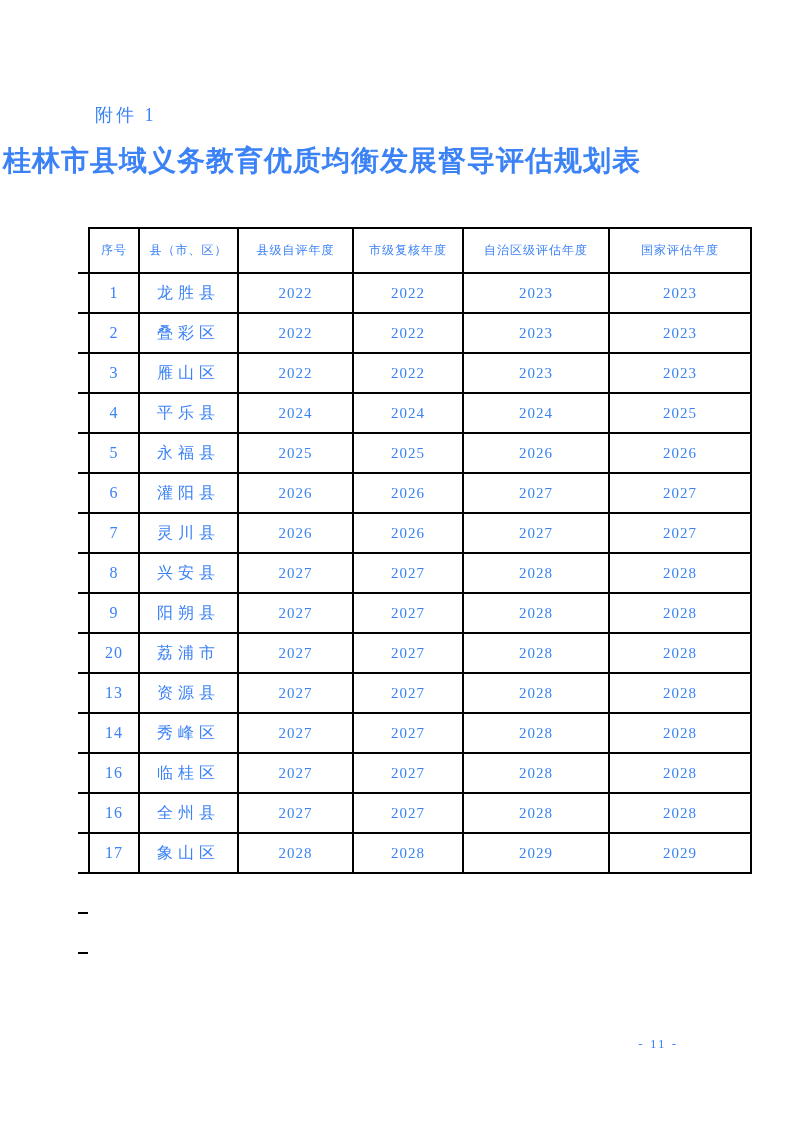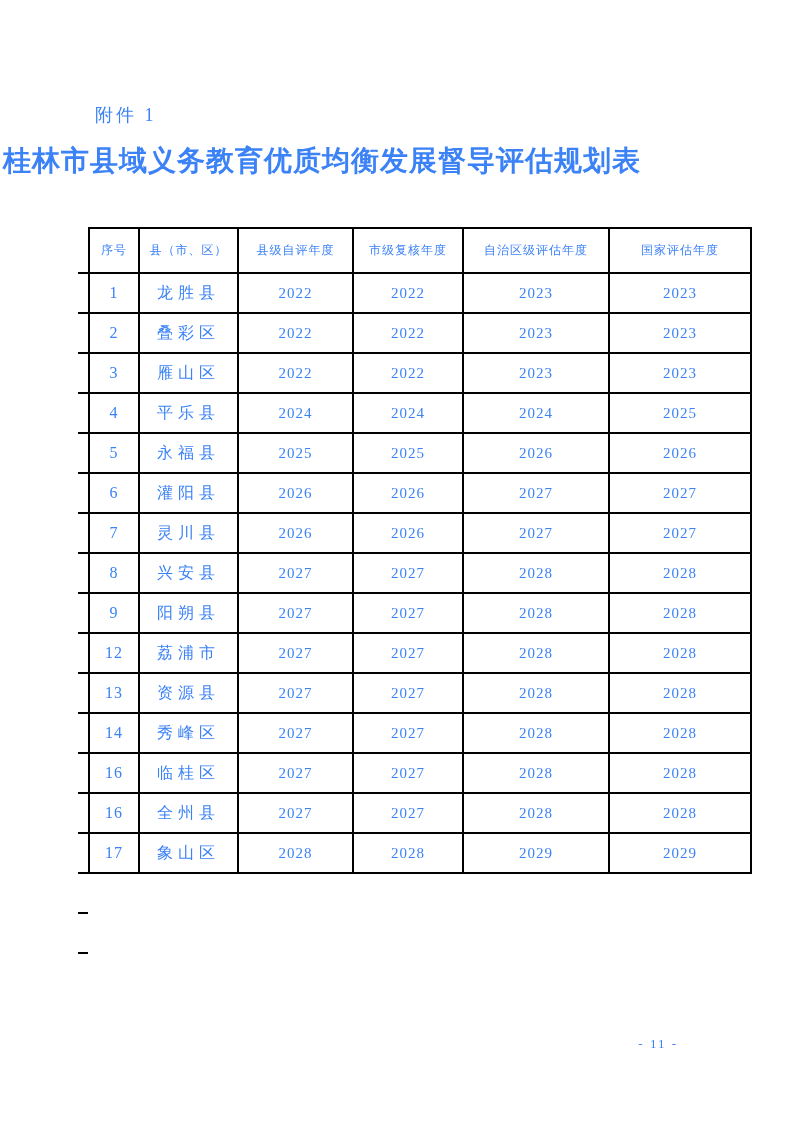--- a/index.html
+++ b/index.html
@@ -167,21 +167,21 @@
         </tr>
         <tr>
           <td class="cell-idx">9</td>
           <td class="cell-county">阳朔县</td>
           <td class="cell-year">2027</td>
           <td class="cell-year">2027</td>
           <td class="cell-year">2028</td>
           <td class="cell-year">2028</td>
         </tr>
         <tr>
-          <td class="cell-idx">12</td>
+          <td class="cell-idx">20</td>
           <td class="cell-county">荔浦市</td>
           <td class="cell-year">2027</td>
           <td class="cell-year">2027</td>
           <td class="cell-year">2028</td>
           <td class="cell-year">2028</td>
         </tr>
         <tr>
           <td class="cell-idx">13</td>
           <td class="cell-county">资源县</td>
           <td class="cell-year">2027</td>

